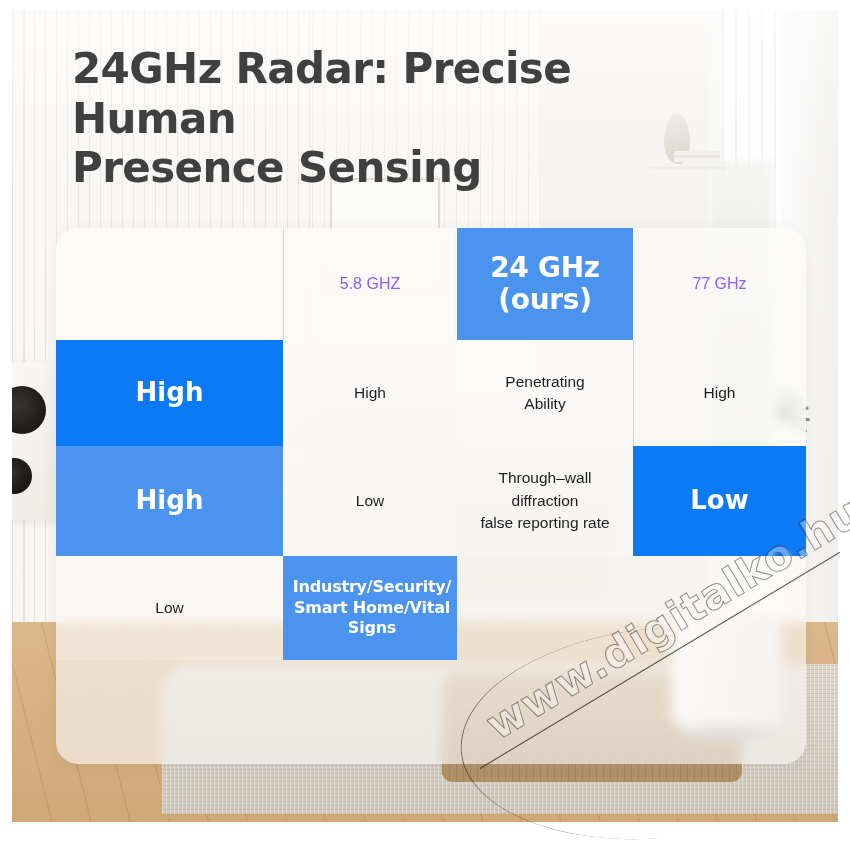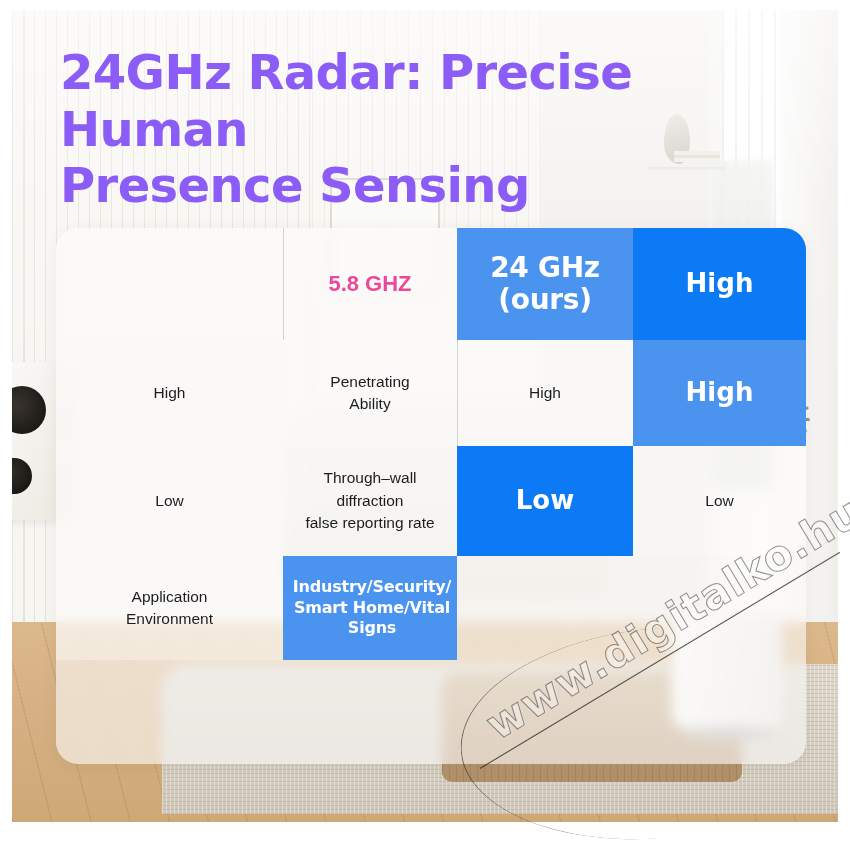--- a/index.html
+++ b/index.html
@@ -163,27 +163,27 @@
 
   .photo-fade{
     position:absolute; inset:0;
     background: linear-gradient(180deg, rgba(255,255,255,.55) 0%, rgba(255,255,255,.12) 22%, rgba(255,255,255,0) 45%);
     pointer-events:none;
   }
 
   
   .title {
     position: absolute;
-    left: 60px; top: 44px;
+    left: 72px; top: 44px;
     width: 660px;
-    font-size: 48px;
+    font-size: 42px;
     line-height: 1.18;
     font-weight: 900;
     letter-spacing: -0.6px;
-    color: #8b5cf6;
+    color: #404040;
     font-family: "DejaVu Sans", sans-serif;
     white-space: pre-line;
   }
 
   
   .panel {
     position: absolute;
     left: 56px; top: 228px;
     width: 750px; height: 536px;
     border-radius: 22px;
@@ -212,23 +212,23 @@
   .cell.tintA { background: rgba(255,255,255,.30); }
   .cell.tintB { background: rgba(255,255,255,.16); }
 
   
   .cell.divL:before{
     content:""; position:absolute; left:0; top:0; bottom:0; width:1px;
     background: rgba(170,165,158,.45);
   }
 
   .cell.head {
-    font-size: 22px;
-    color: #ec4899;
-    font-weight: 700;
+    font-size: 16px;
+    color: #8b5cf6;
+    font-weight: 400;
   }
 
   .cell.blue {
     color: #ffffff;
     font-weight: 900;
     font-family: "DejaVu Sans", sans-serif;
   }
   .cell.blue.head { font-size: 28px; line-height: 1.14; letter-spacing:-.3px;}
   .cell.blue.val  { font-size: 26px; }
   .cell.blue.small{ font-size: 16px; line-height: 1.28; letter-spacing:-.2px;padding-left:12px;}
@@ -309,37 +309,36 @@
 
   <div class="title">24GHz Radar: Precise Human
 Presence Sensing</div>
 
   <div class="panel">
 
     <div class="cell tintA"></div>
     <div class="cell tintA head divL">5.8 GHZ</div>
     <div class="cell head blue bgLight">24 GHz
 (ours)</div>
+    <div class="cell tintA head">77 GHz</div>
 
     <div class="cell blue val bgDeep">High</div>
     <div class="cell tintB">High</div>
 
     <div class="cell tintA">Penetrating
 Ability</div>
     <div class="cell tintA divL">High</div>
     <div class="cell blue val bgLight">High</div>
     <div class="cell tintA">Low</div>
 
     <div class="cell tintB">Through–wall diffraction
 false reporting rate</div>
     <div class="cell blue val bgDeep">Low</div>
     <div class="cell tintB">Low</div>
 
-    <div class="cell tintA">Application
-Environment</div>
     <div class="cell blue small bgLight">Industry/Security/
 Smart Home/Vital
 Signs</div>
   </div>
 
   <div class="watermark">
     <div class="wm-curve"></div>
     <div class="wm-line"></div>
     <div class="wm-text">www.digitalko.hu</div>
   </div>

